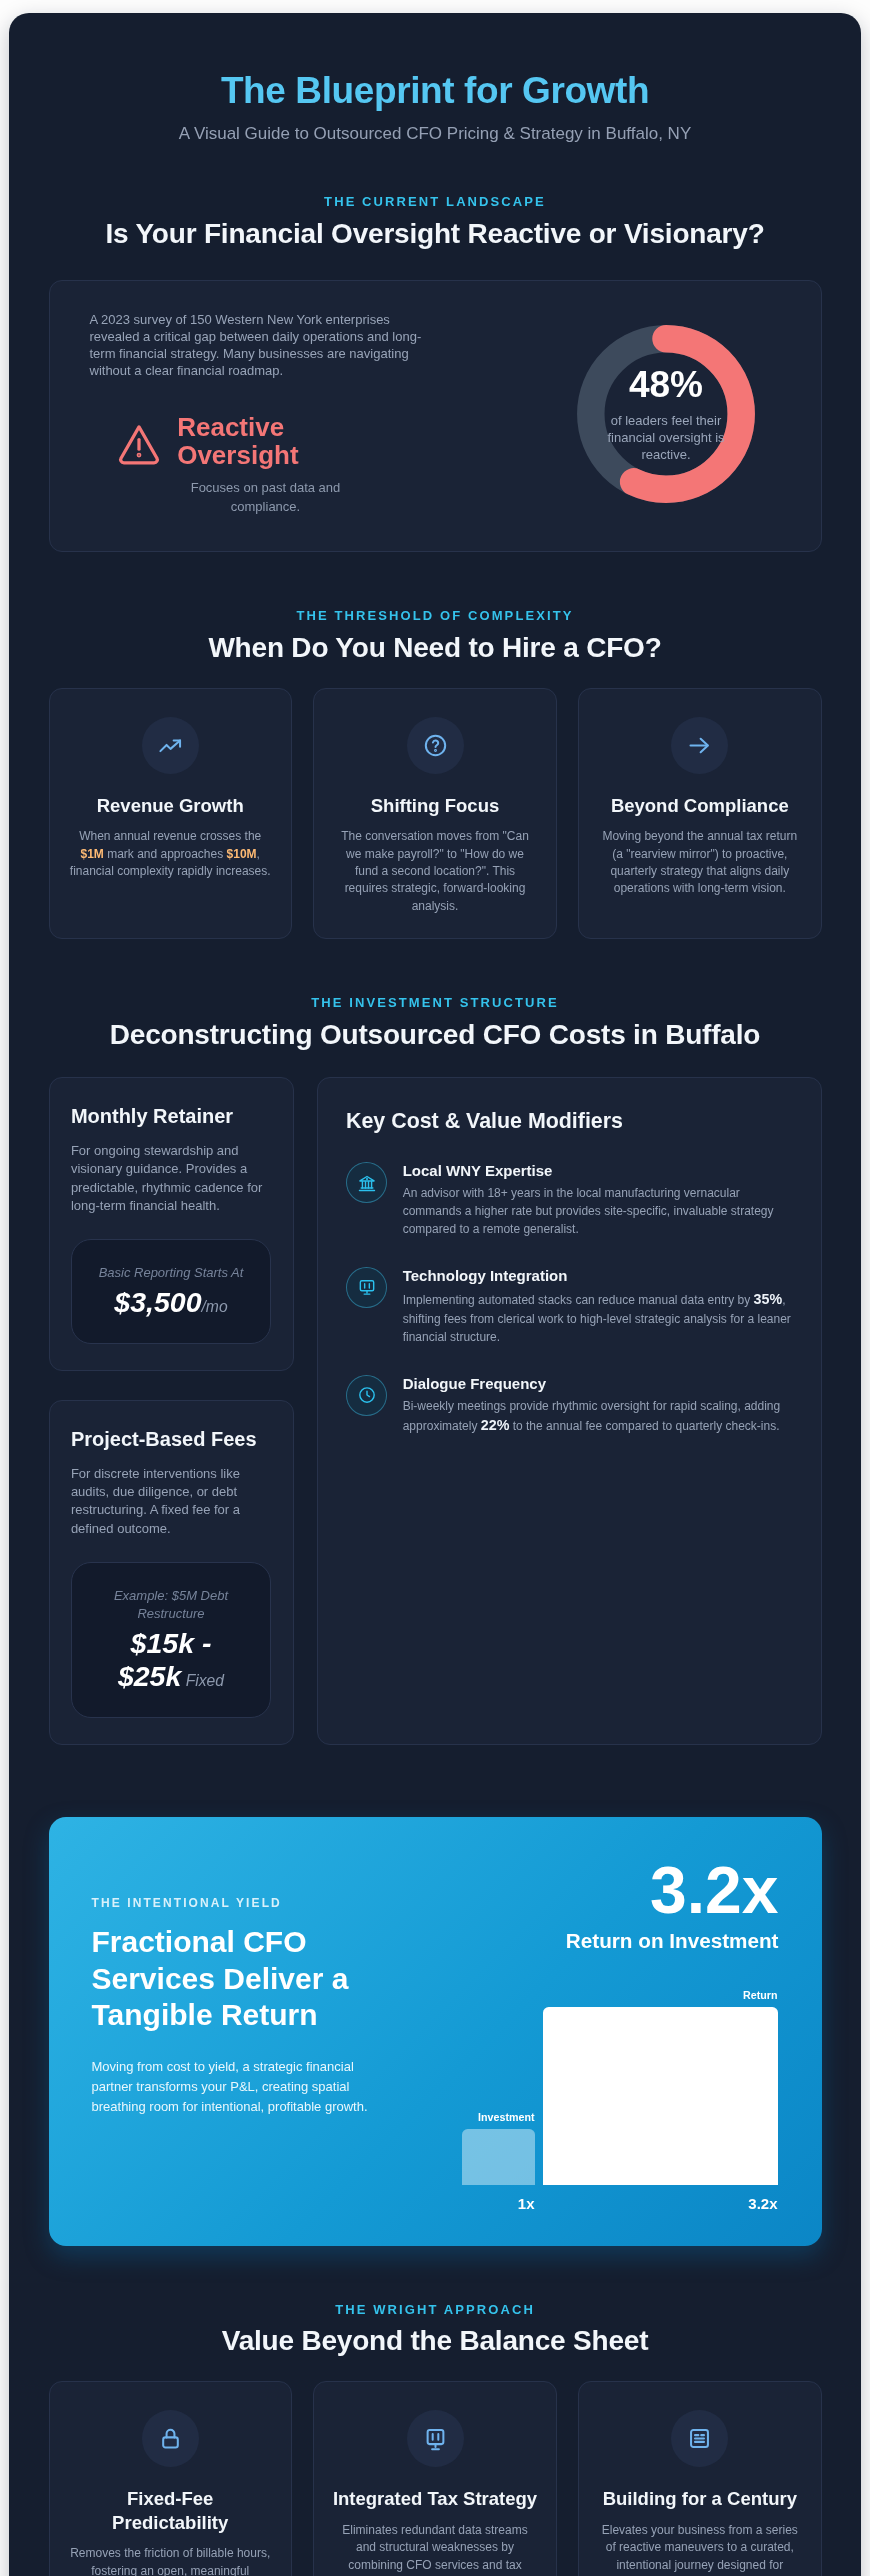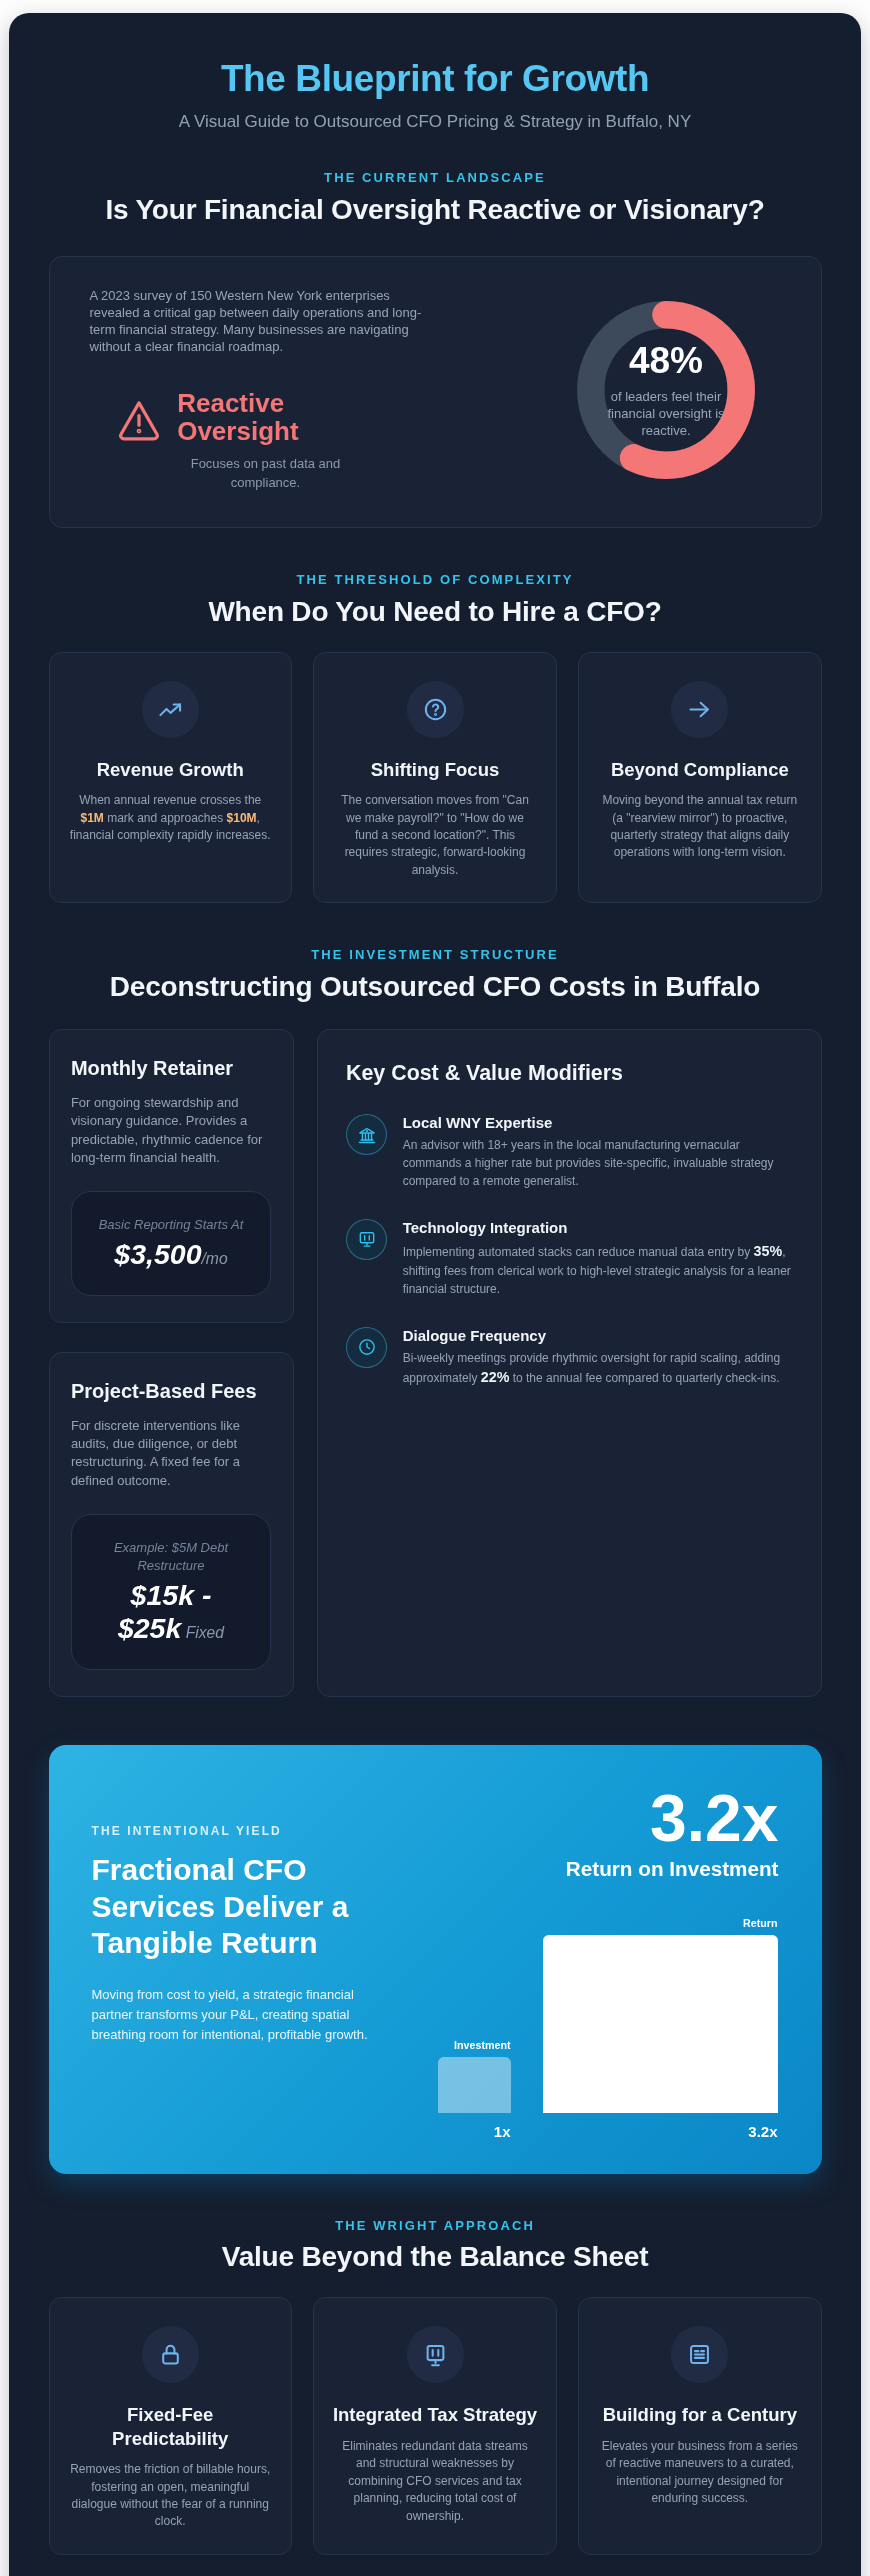--- a/index.html
+++ b/index.html
@@ -7,21 +7,21 @@
   body { width:870px; font-family:"Liberation Sans","DejaVu Sans",sans-serif; }
   .card {
     margin:13px 8.6px 26px 8.6px;
     min-height:2536px;
     background:#151E2F;
     border-radius:20px;
     padding:41px 0 18.5px 0;
     display:flex; flex-direction:column;
     box-shadow:0 7.1px 21.4px rgba(15,23,42,.25);
   }
-  .container { width:773px; margin:4px auto; }
+  .container { width:773px; margin:16px auto; }
   .page-title {
     text-align:center; color:#55C7F2; font-size:37px; font-weight:bold;
     letter-spacing:-0.4px; line-height:1.15;
   }
   .page-subtitle {
     text-align:center; color:#95A0B4; font-size:17px; margin-top:11.4px; font-weight:normal;
   }
   .section-label {
     text-align:center; color:#35C3EC; font-size:13px; font-weight:bold;
     letter-spacing:2.1px; text-transform:uppercase;
@@ -99,21 +99,21 @@
   .roi-right { width:357px; text-align:right; }
   .roi-mult { color:#FFFFFF; font-size:66px; font-weight:bold; line-height:1.0; }
   .roi-mult-caption { color:#FFFFFF; font-size:20.7px; font-weight:bold; margin-top:5.7px; }
   .roi-chart { margin-top:24px; position:relative; height:235px; }
   .bar-col { position:absolute; bottom:0; }
   .bar-label { color:#FFFFFF; font-size:10.7px; font-weight:bold; margin-bottom:5.7px; }
   .bar { border-radius:5.7px 5.7px 0 0; }
   .bar-invest { background:rgba(255,255,255,.42); width:73px; margin:0 auto; }
   .bar-return { background:#FFFFFF; width:235px; margin:0 auto; }
   .bar-tick { color:#FFFFFF; font-size:15px; font-weight:bold; margin-top:10px; }
-  .col-invest { left:16px; width:73px; }
+  .col-invest { left:40px; width:73px; }
   .col-return { left:121px; width:235px; }
   
   .footer-brand {
     margin-top:auto; text-align:right; padding:18.5px 28.5px 7.1px 0;
     color:#fef9c3; font-size:22px; font-weight:bold; letter-spacing:2.1px;
   }
   svg { display:block; }
 </style>
 </head>
 <body>

